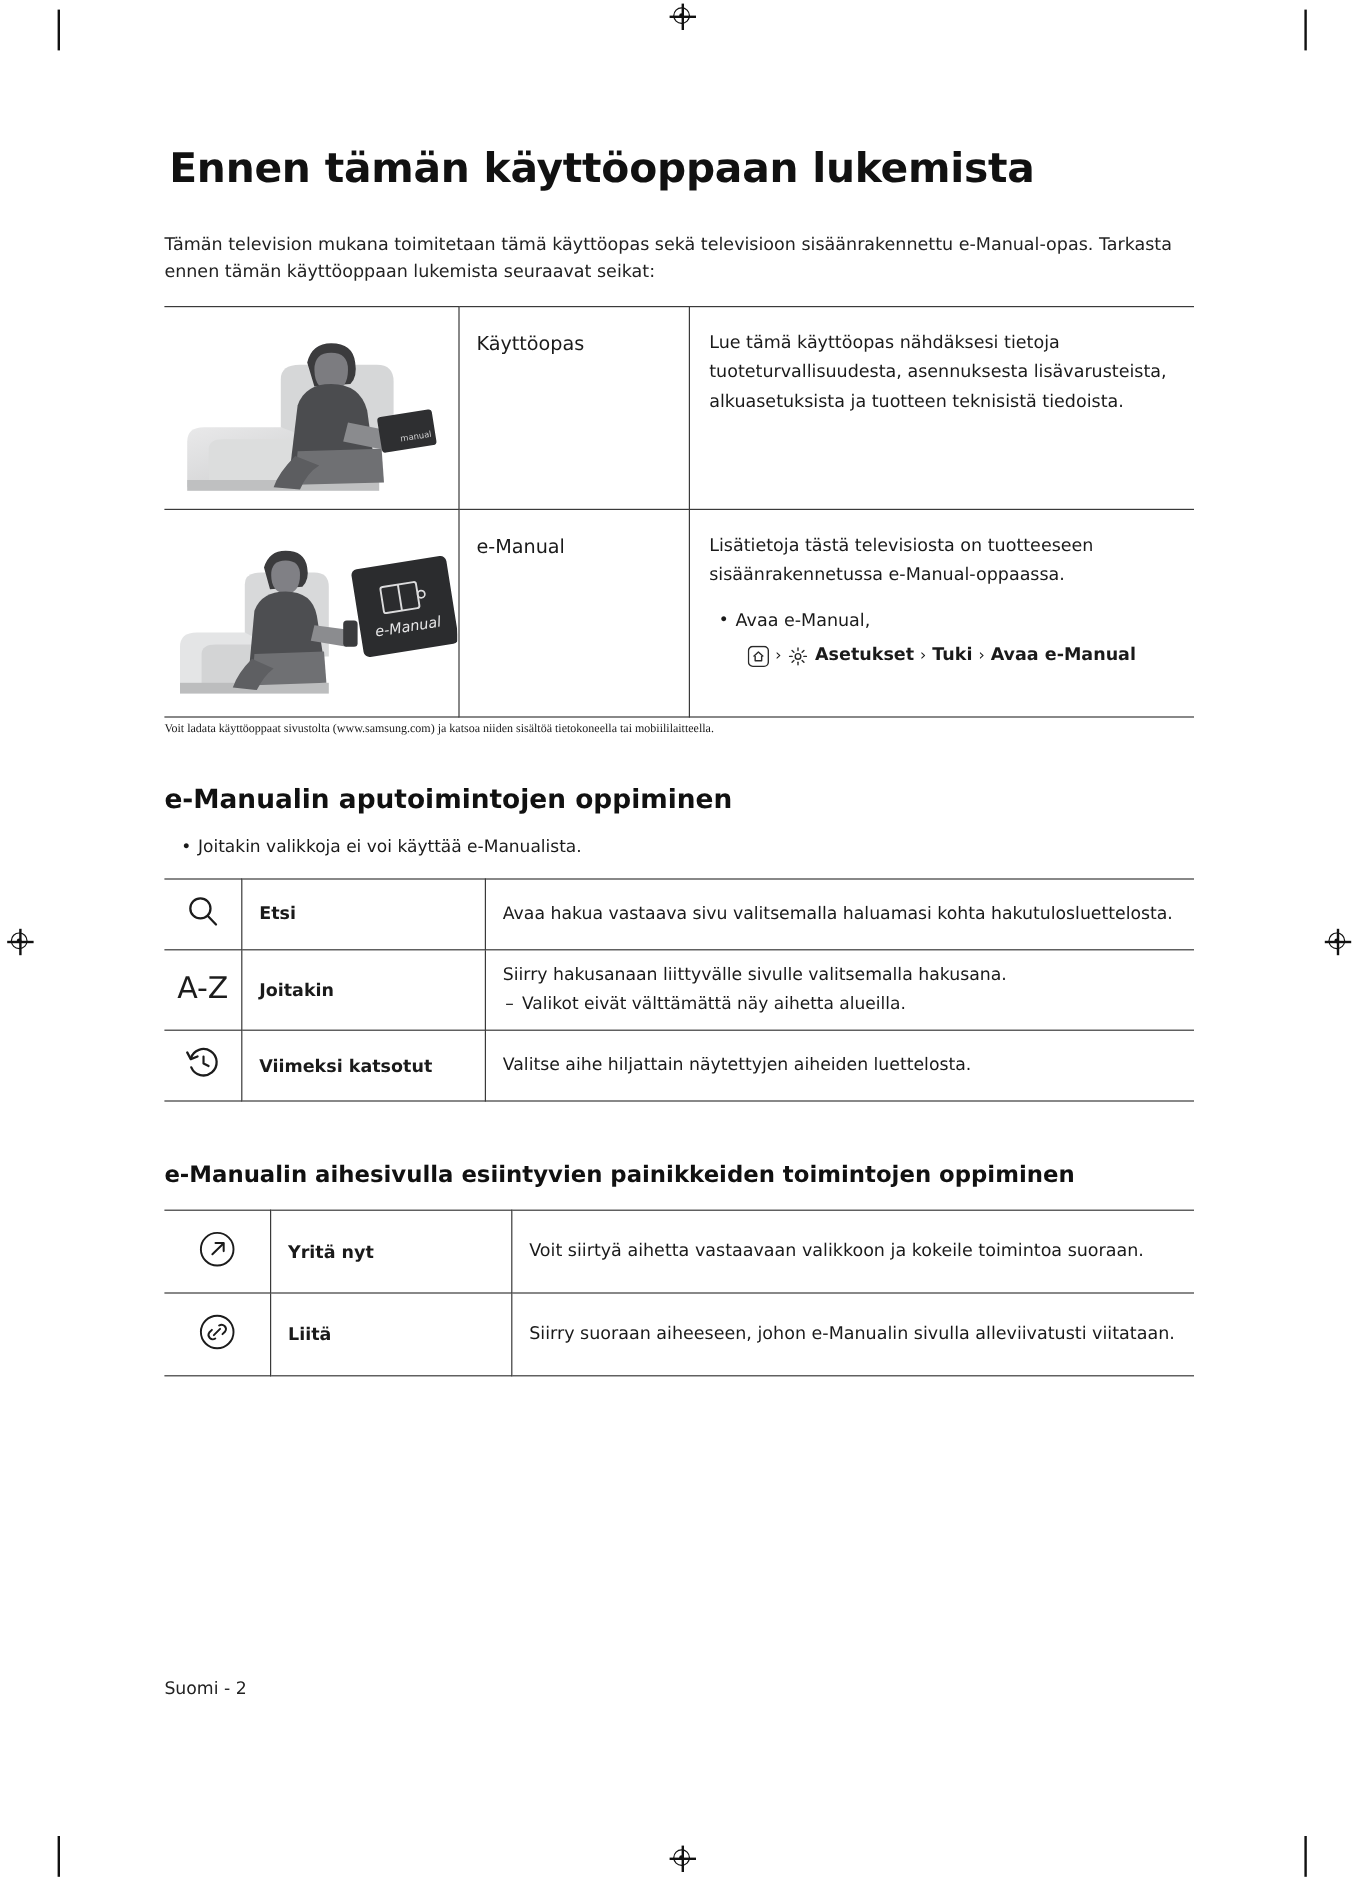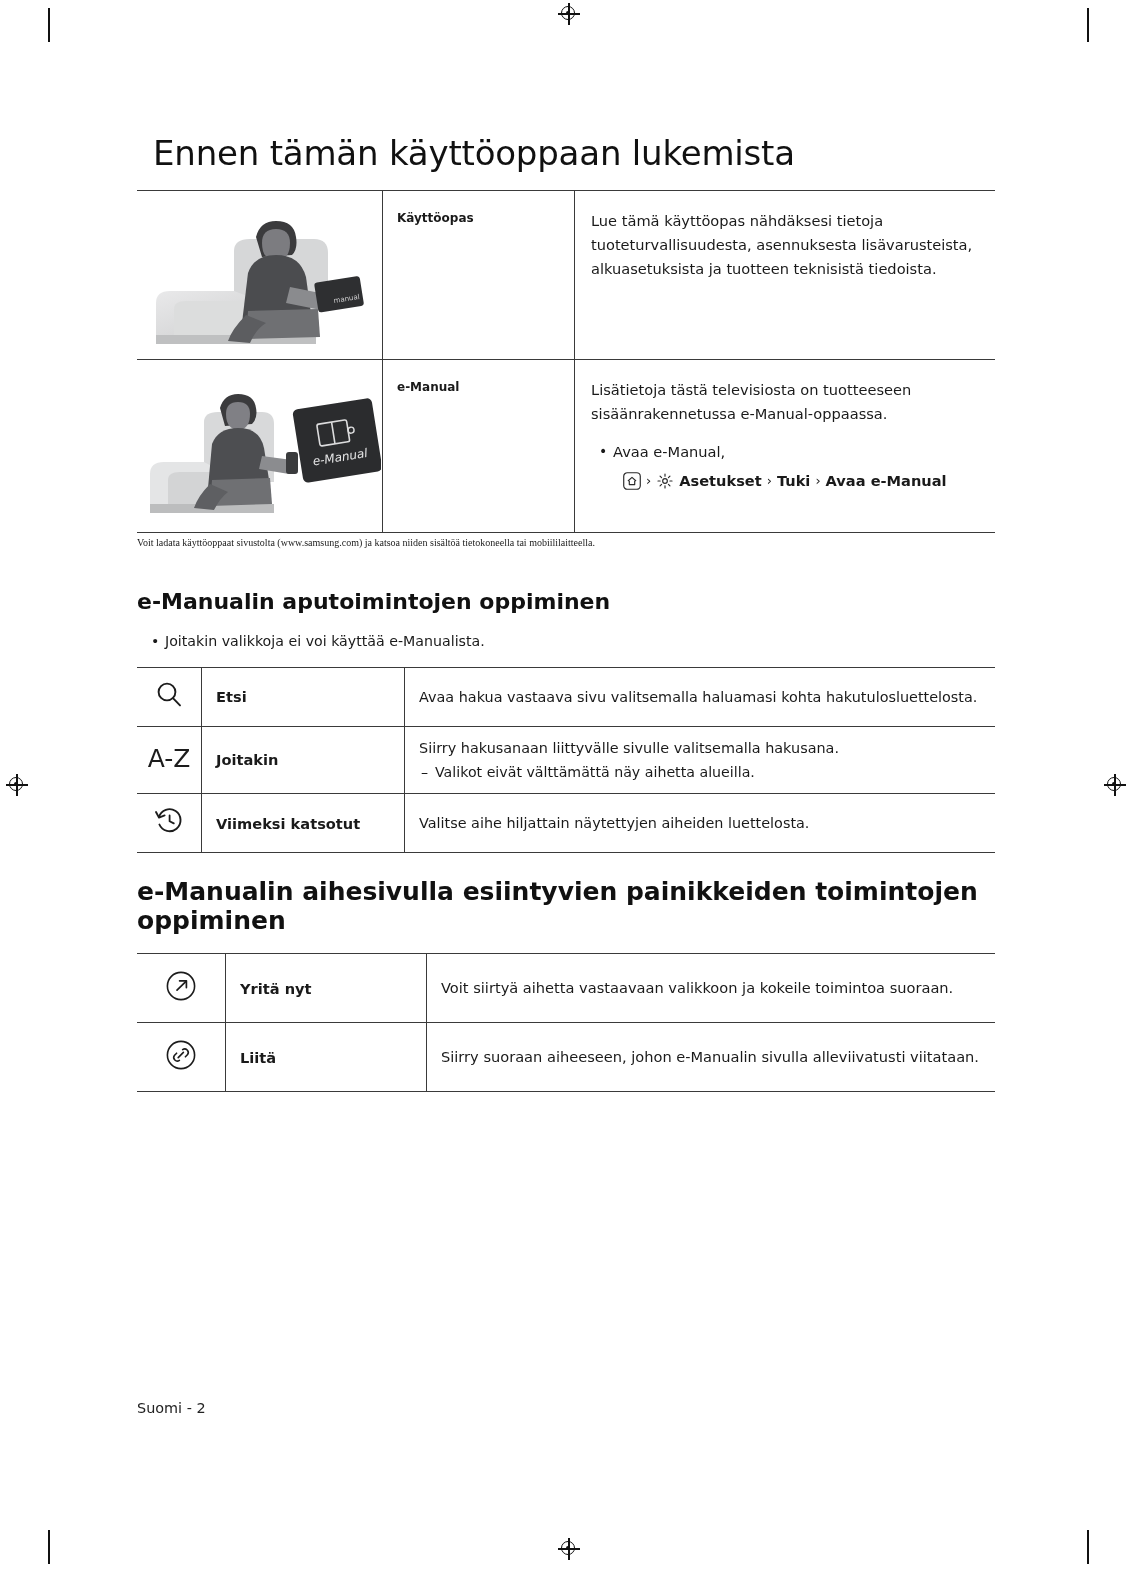--- a/index.html
+++ b/index.html
@@ -58,23 +58,23 @@
   .page {
     position: absolute;
     left: 137px;
     top: 0;
     width: 858px;
     height: 1575px;
   }
 
   h1.title {
     font-size: 34px;
-    font-weight: 400;
+    font-weight: 700;
     letter-spacing: -0.2px;
-    margin: 16px;
+    margin: 4px;
     padding-top: 117px;
     line-height: 1.2;
     color: #111;
   }
 
   p.intro {
     font-size: 14.6px;
     line-height: 1.62;
     margin: 30px 0 0 0;
     color: #222;
@@ -95,23 +95,22 @@
   .cell-img {
     width: 245px;
     padding: 0 !important;
     border-right: 1.4px solid #3a3a3a;
     text-align: center;
   }
   .cell-label {
     width: 167px;
     border-right: 1.4px solid #3a3a3a;
     padding: 18px 10px 18px 14px !important;
-    font-size: 12px;
+    font-size: 16px;
     line-height: 1.6;
-    font-weight: bold;
   }
   .cell-desc {
     padding: 18px 12px 18px 16px !important;
     font-size: 14.6px;
     line-height: 1.66;
   }
 
   .illus { display: block; margin: 0 auto; }
 
   ul.bullets {
@@ -148,21 +147,21 @@
     margin: 2px 0 0 0;
     font-family: Liberation Serif, serif;
   }
 
   h2.sub {
     font-size: 22px;
     font-weight: 700;
     margin: 38px 0 0 0;
     color: #111;
   }
-  h2.sub.wide { font-size: 25px; margin-top: 24px; }
+  h2.sub.wide { font-size: 19px; margin-top: 50px; }
 
   ul.note-bullets {
     margin: 16px 0 0 0;
     padding-left: 28px;
     list-style: none;
     font-size: 14.2px;
   }
   ul.note-bullets li { position: relative; line-height: 1.6; }
   ul.note-bullets li:before {
     content: "\2022";
@@ -262,20 +261,21 @@
   <div class="ring"></div>
     <div class="dot"></div>
     <div class="h"></div>
     <div class="v"></div>
 </div>
 
 <div class="page">
 
   <h1 class="title">Ennen tämän käyttöoppaan lukemista</h1>
 
+  <p class="intro">Tämän television mukana toimitetaan tämä käyttöopas sekä televisioon sisäänrakennettu e-Manual-opas. Tarkasta ennen tämän käyttöoppaan lukemista seuraavat seikat:</p>
 
   <table class="tbl">
     <tbody>
         <tr>
       <td class="cell-img">
         <svg class="illus" width="243" height="168" viewBox="0 0 243 168">
           <defs>
             <linearGradient id="g1" x1="0" y1="0" x2="1" y2="1">
               <stop offset="0" stop-color="#e9e9ea"></stop>
                   <stop offset="1" stop-color="#c9cacb"></stop>

